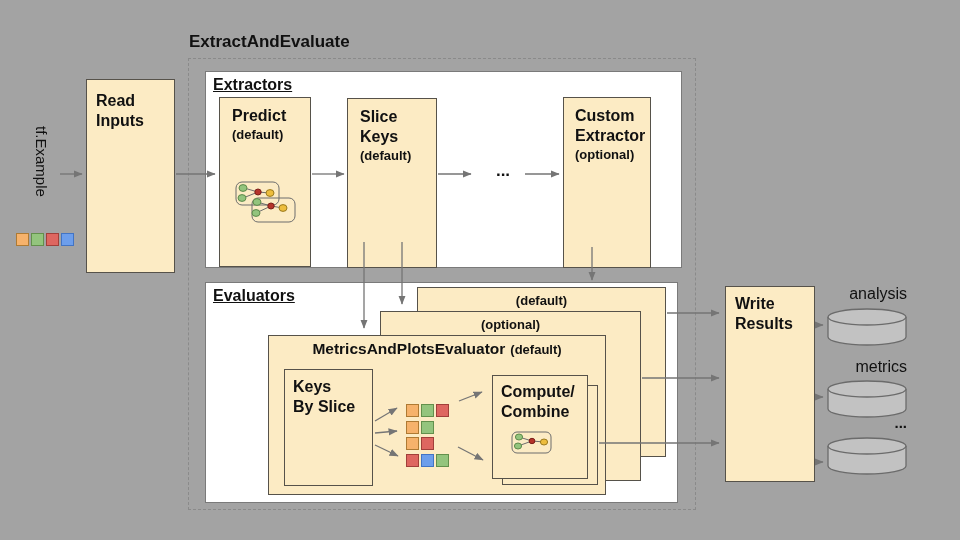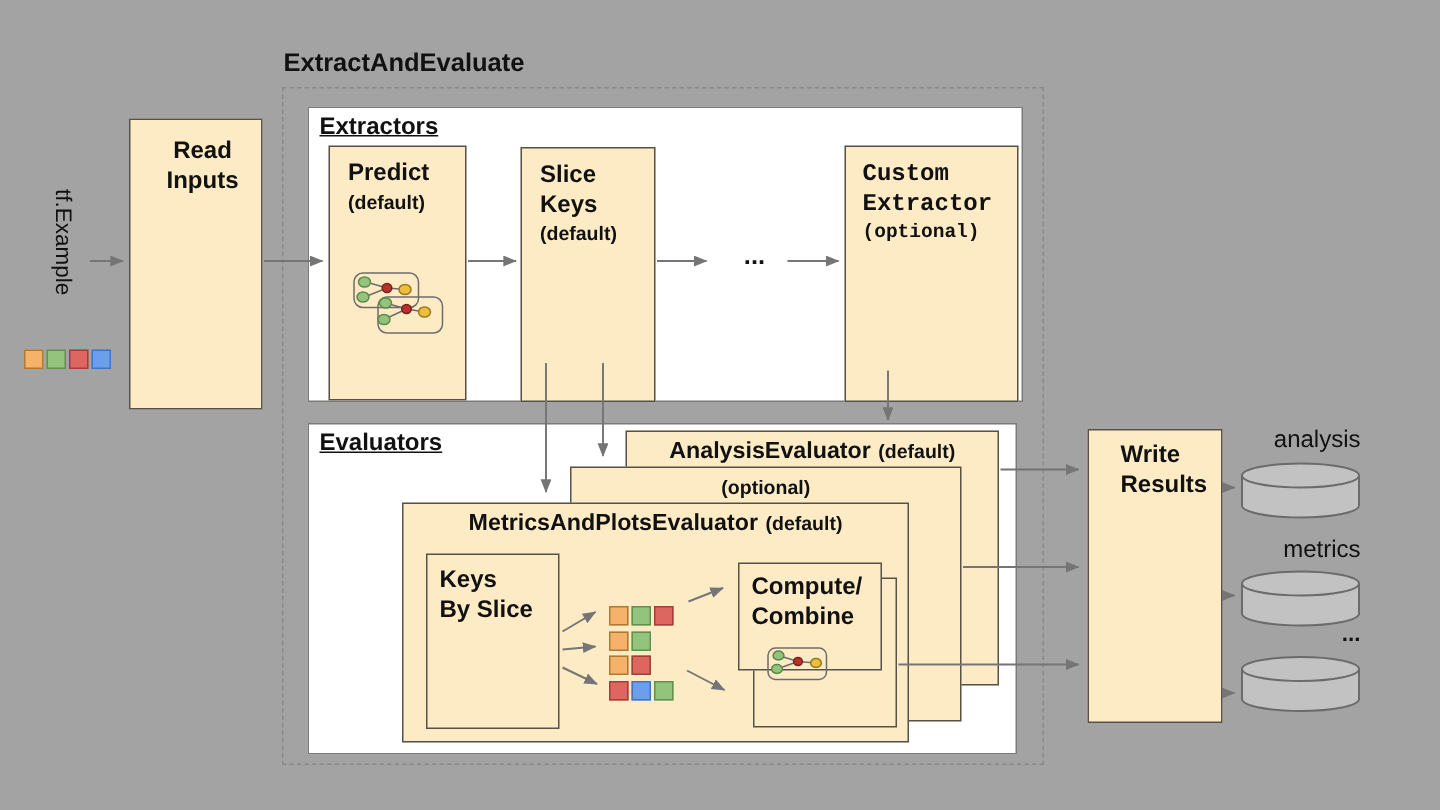--- a/index.html
+++ b/index.html
@@ -12,33 +12,33 @@
   .abs{position:absolute;}
   .title{left:189px;top:32px;font-size:17px;font-weight:bold;}
   .dashed{left:188px;top:58px;width:508px;height:452px;border:1.5px dashed #8a8a8a;box-sizing:border-box;}
   .container{background:#fff;border:1.6px solid var(--container-border);box-sizing:border-box;}
   #extractors-box{left:205px;top:71px;width:477px;height:197px;}
   #evaluators-box{left:205px;top:282px;width:473px;height:221px;}
   .section-label{font-size:16px;font-weight:bold;padding:4px 0 0 7px;text-decoration:underline;}
   .cream{background:var(--cream);border:1.5px solid var(--box-border);box-sizing:border-box;z-index:2;}
   .box-label{font-size:16px;font-weight:bold;line-height:20px;}
   .qual{font-size:13px;font-weight:bold;line-height:17px;}
-  #read-inputs{left:86px;top:79px;width:89px;height:194px;padding:11px 0 4px 9px;text-align:center;}
+  #read-inputs{left:86px;top:79px;width:89px;height:194px;padding:11px 0 4px 9px;}
   #predict{left:219px;top:97px;width:92px;height:170px;padding:8px 0 0 12px;}
   #slice-keys{left:347px;top:98px;width:90px;height:170px;padding:8px 0 0 12px;}
-  #custom-extractor{left:563px;top:97px;width:116px;height:171px;padding:8px 0 0 11px;font-family:Liberation Mono, monospace;}
+  #custom-extractor{left:563px;top:97px;width:88px;height:171px;padding:8px 0 0 11px;}
   #analysis-eval{left:417px;top:287px;width:249px;height:170px;z-index:3;}
   #custom-eval{left:380px;top:311px;width:261px;height:170px;z-index:4;}
   #metrics-eval{left:268px;top:335px;width:338px;height:160px;z-index:5;}
   .stack-title{display:flex;justify-content:center;align-items:baseline;gap:5px;padding-top:4px;}
   .stack-title .main{font-size:15.5px;font-weight:bold;}
   #group-by-slice{left:284px;top:369px;width:89px;height:117px;padding:7px 0 0 8px;z-index:6;}
   #compute-shadow{left:502px;top:385px;width:96px;height:100px;z-index:6;}
-  #compute-main{left:492px;top:375px;width:96px;height:72px;padding:6px 0 0 8px;z-index:7;}
-  #write-results{left:725px;top:286px;width:90px;height:196px;padding:7px 0 0 21px;}
+  #compute-main{left:492px;top:375px;width:96px;height:104px;padding:6px 0 0 8px;z-index:7;}
+  #write-results{left:725px;top:286px;width:90px;height:196px;padding:7px 0 0 9px;}
   .ellipsis-h{left:490px;top:161px;width:26px;text-align:center;font-size:17px;font-weight:bold;}
   .vertical-label{left:33px;top:126px;writing-mode:vertical-rl;text-orientation:mixed;font-size:15px;}
   #input-squares{left:16px;top:233px;display:flex;gap:2px;z-index:2;}
   #slice-squares{left:406px;top:404px;z-index:8;}
   .sq-row{display:flex;gap:2px;margin-bottom:3.5px;}
   .sq{width:13px;height:13px;border:1.5px solid #777;box-sizing:border-box;display:inline-block;}
   .cyl-label{width:80px;text-align:right;font-size:16px;}
   #out-label-0{left:827px;top:285px;}
   #out-label-1{left:827px;top:358px;}
   #out-label-2{left:827px;top:414px;font-weight:bold;font-size:15px;}
@@ -91,21 +91,20 @@
     <div class="box-label">Extractor</div>
     <div class="qual">(optional)</div>
   </div>
 
   <div class="abs container" id="evaluators-box">
     <div class="section-label">Evaluators</div>
   </div>
 
   <div class="abs cream" id="analysis-eval">
     <div class="stack-title">
-      <span class="main">AnalysisEvaluator</span>
       <span class="qual">(default)</span>
     </div>
   </div>
 
   <div class="abs cream" id="custom-eval">
     <div class="stack-title">
       <span class="qual">(optional)</span>
     </div>
   </div>
 

